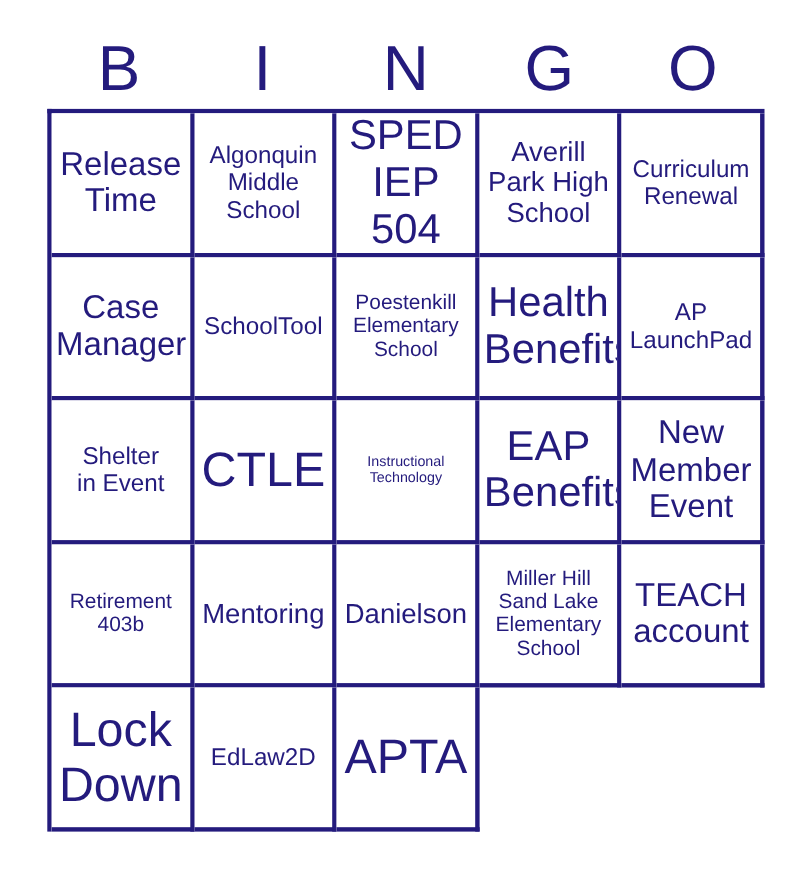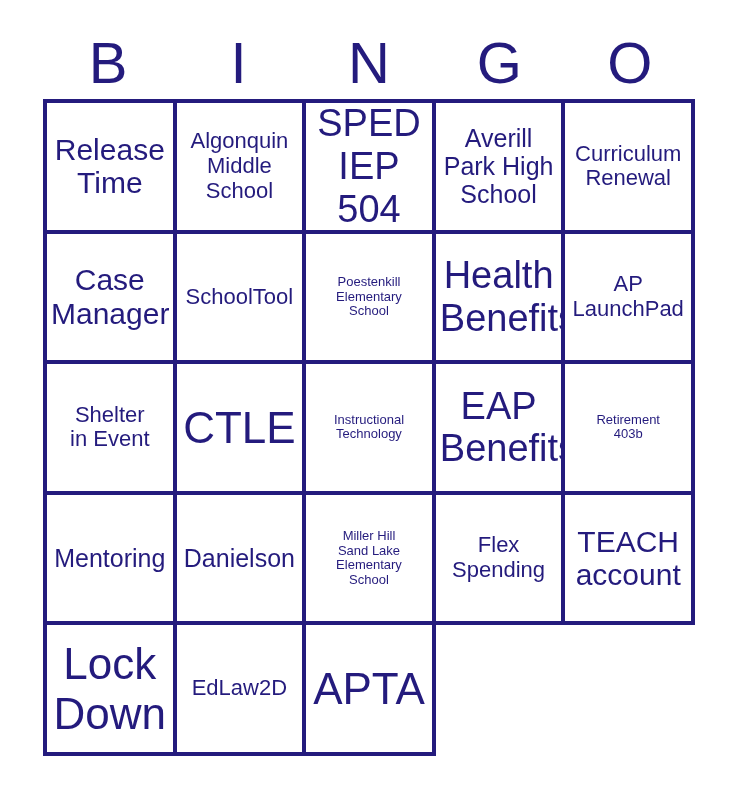--- a/index.html
+++ b/index.html
@@ -79,21 +79,21 @@
     color: #241B7D;
     line-height: 1.12;
     font-weight: normal;
     white-space: pre-line;
     display: block;
     width: 100%;
   }
 
   
   .fs-xs  { font-size: 13px; }
-  .fs-s   { font-size: 13px; }
+  .fs-s   { font-size: 19px; }
   .fs-m   { font-size: 22px; }
   .fs-l   { font-size: 25px; text-align: center; }
   .fs-xl  { font-size: 30px; }
   .fs-xxl { font-size: 38px; }
   .fs-huge{ font-size: 44px; }
 </style>
 </head>
 <body>
 
 <div id="bingo-card">
@@ -163,41 +163,42 @@
     <div class="bingo-cell">
       <span class="cell-text fs-xs">Instructional
 Technology</span>
     </div>
     <div class="bingo-cell">
       <span class="cell-text fs-xxl">EAP
 Benefits</span>
     </div>
 
     <div class="bingo-cell">
+      <span class="cell-text fs-xl">New
+Member
+Event</span>
+    </div>
+    <div class="bingo-cell">
       <span class="cell-text fs-s">Retirement
 403b</span>
     </div>
     <div class="bingo-cell">
       <span class="cell-text fs-l">Mentoring</span>
     </div>
     <div class="bingo-cell">
       <span class="cell-text fs-l">Danielson</span>
     </div>
     <div class="bingo-cell">
       <span class="cell-text fs-s">Miller Hill
 Sand Lake
 Elementary
 School</span>
     </div>
 
     <div class="bingo-cell">
-      <span class="cell-text fs-m">Flex
-Spending</span>
-    </div>
-    <div class="bingo-cell">
       <span class="cell-text fs-xl">TEACH
 account</span>
     </div>
     <div class="bingo-cell">
       <span class="cell-text fs-huge">Lock
 Down</span>
     </div>
     <div class="bingo-cell">
       <span class="cell-text fs-m">EdLaw2D</span>
     </div>

